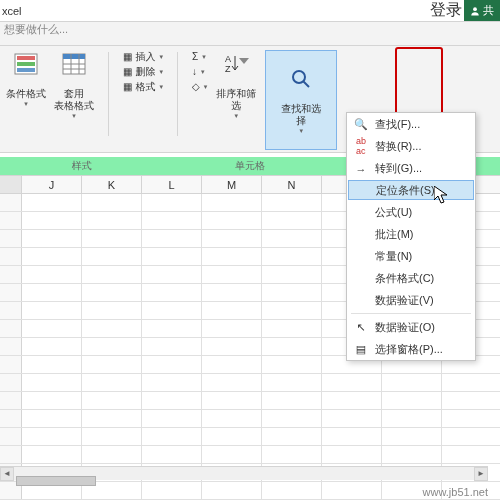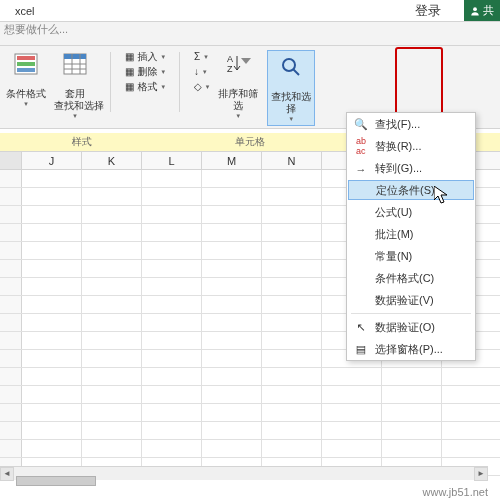--- a/index.html
+++ b/index.html
@@ -1,20 +1,20 @@
 <!DOCTYPE html>
 <html><head>
 <meta charset="utf-8">
 <style>
 * { margin: 0; padding: 0; box-sizing: border-box; font-family: "Microsoft YaHei", Arial, sans-serif; }
 body { background: #fff; width: 500px; height: 500px; overflow: hidden; position: relative; }
 .titlebar { background: #fff; height: 22px; display: flex; align-items: center; border-bottom: 1px solid #d4d4d4; }
-.titlebar .appname { font-size: 11px; color: #333; padding-left: 15px; }
+.titlebar .appname { font-size: 11px; color: #333; padding-left: 2px; }
 .titlebar .spacer { flex: 1; }
-.titlebar .login { font-size: 13px; color: #333; margin-right: 23px; }
+.titlebar .login { font-size: 16px; color: #333; margin-right: 2px; }
 .titlebar .share-btn { background: #217346; color: #fff; font-size: 11px; padding: 3px 6px; display: flex; align-items: center; gap: 3px; }
 .titlebar .share-btn svg { width: 10px; height: 10px; fill: #fff; }
 .tellme-row { height: 24px; display: flex; align-items: flex-start; padding-left: 4px; font-size: 11px; color: #888; background: #f3f3f3; border-bottom: 1px solid #d4d4d4; }
 .ribbon { background: #f3f3f3; padding: 4px 6px 2px 6px; display: flex; gap: 14px; border-bottom: 1px solid #d4d4d4; position: relative; }
 .rgroup { display: flex; flex-direction: column; align-items: center; }
 .rgroup .items { display: flex; gap: 8px; align-items: flex-start; }
 .rbtn { display: flex; flex-direction: column; align-items: center; font-size: 10px; color: #333; text-align: center; line-height: 1.2; cursor: default; }
 .rbtn .ico { width: 30px; height: 28px; display: flex; align-items: center; justify-content: center; }
 .rbtn .lbl { margin-top: 10px; max-width: 42px; }
 .rbtn .arrow { font-size: 7px; color: #666; }
@@ -84,21 +84,21 @@
             <svg width="26" height="24">
               <rect x="2" y="2" width="22" height="20" fill="#fff" stroke="#888"></rect>
               <rect x="2" y="2" width="22" height="5" fill="#4a86c5"></rect>
               <line x1="10" y1="2" x2="10" y2="22" stroke="#888"></line>
               <line x1="18" y1="2" x2="18" y2="22" stroke="#888"></line>
               <line x1="2" y1="12" x2="24" y2="12" stroke="#888"></line>
               <line x1="2" y1="17" x2="24" y2="17" stroke="#888"></line>
             </svg>
           </div>
         <div class="lbl" style="white-space:pre">套用
-查找和选择</div>
+表格格式</div>
         <div class="arrow">▾</div>
       </div>
     </div>
   </div>
   <div class="divider"></div>
   <div class="rgroup">
     <div class="items">
       <div class="small-col">
         <div class="small-item">
             <span>▦</span>
@@ -140,35 +140,35 @@
             <svg width="26" height="24">
               <text x="2" y="10" font-size="9" fill="#333">A</text>
               <text x="2" y="20" font-size="9" fill="#333">Z</text>
               <path d="M12 4v14m-3-4l3 4 3-4" stroke="#333" fill="none"></path>
               <path d="M16 6h10l-5 6z" fill="#888"></path>
             </svg>
           </div>
         <div class="lbl">排序和筛选</div>
         <div class="arrow">▾</div>
       </div>
-      <div class="rbtn" style="background:#cde6f7;border:1px solid #7eb4ea;padding:2px">
+      <div class="rbtn" style="background:#cde6f7;border:1px solid #7eb4ea;padding:14px">
         <div class="ico">
             <svg width="26" height="24">
               <circle cx="11" cy="10" r="6" fill="none" stroke="#2a579a" stroke-width="2"></circle>
               <line x1="15" y1="14" x2="21" y2="20" stroke="#2a579a" stroke-width="2"></line>
             </svg>
           </div>
         <div class="lbl">查找和选择</div>
         <div class="arrow">▾</div>
       </div>
     </div>
   </div>
   <div class="highlight-box" style="top:1px;left:395px;width:48px;height:70px"></div>
 </div>
-<div class="group-label-row" style="background:#fef9c3;border-bottom:1px solid #d4d4d4">
+<div class="group-label-row" style="background:#86efac;border-bottom:1px solid #d4d4d4">
   <span class="group-label">样式</span>
   <span class="group-label">单元格</span>
   <span class="group-label" style="visibility:hidden">编辑</span>
 </div>
 
 <div class="grid-area">
   <div class="col-headers">
     <div class="col-h"></div>
     <div class="col-h">J</div>
     <div class="col-h">K</div>

